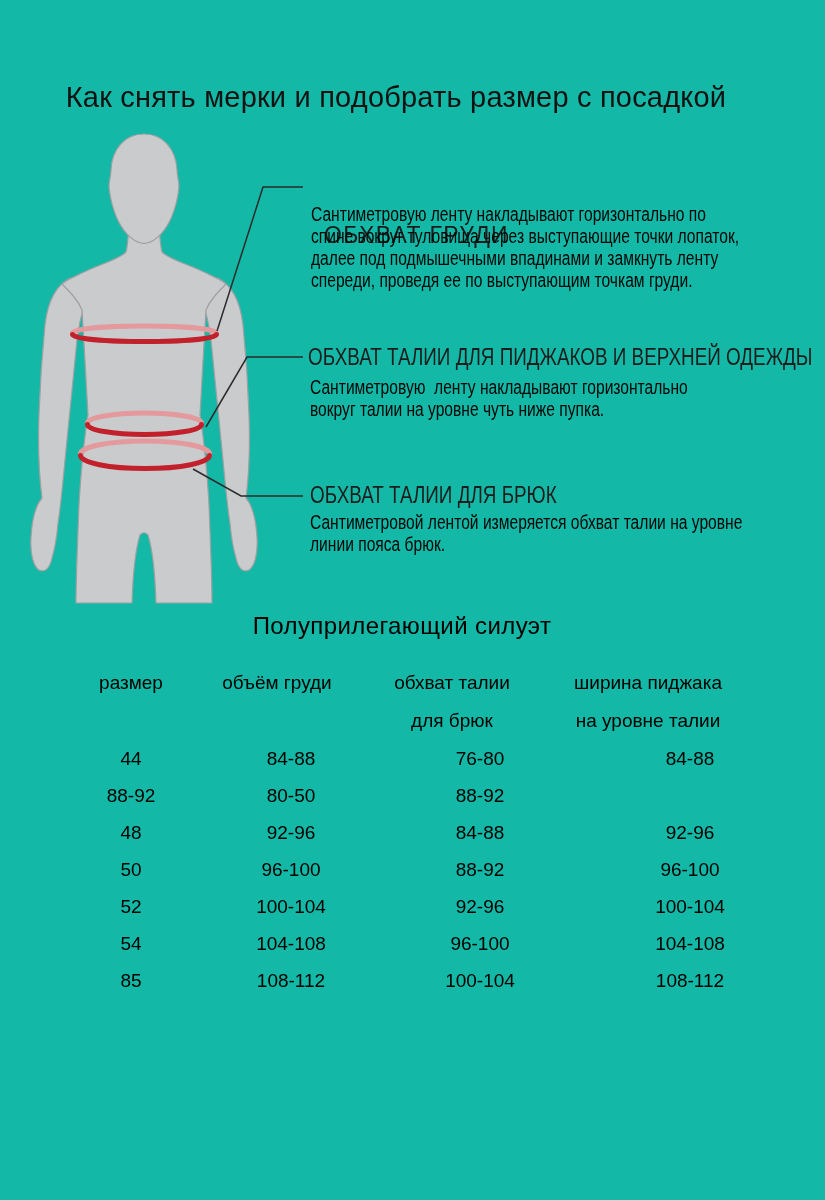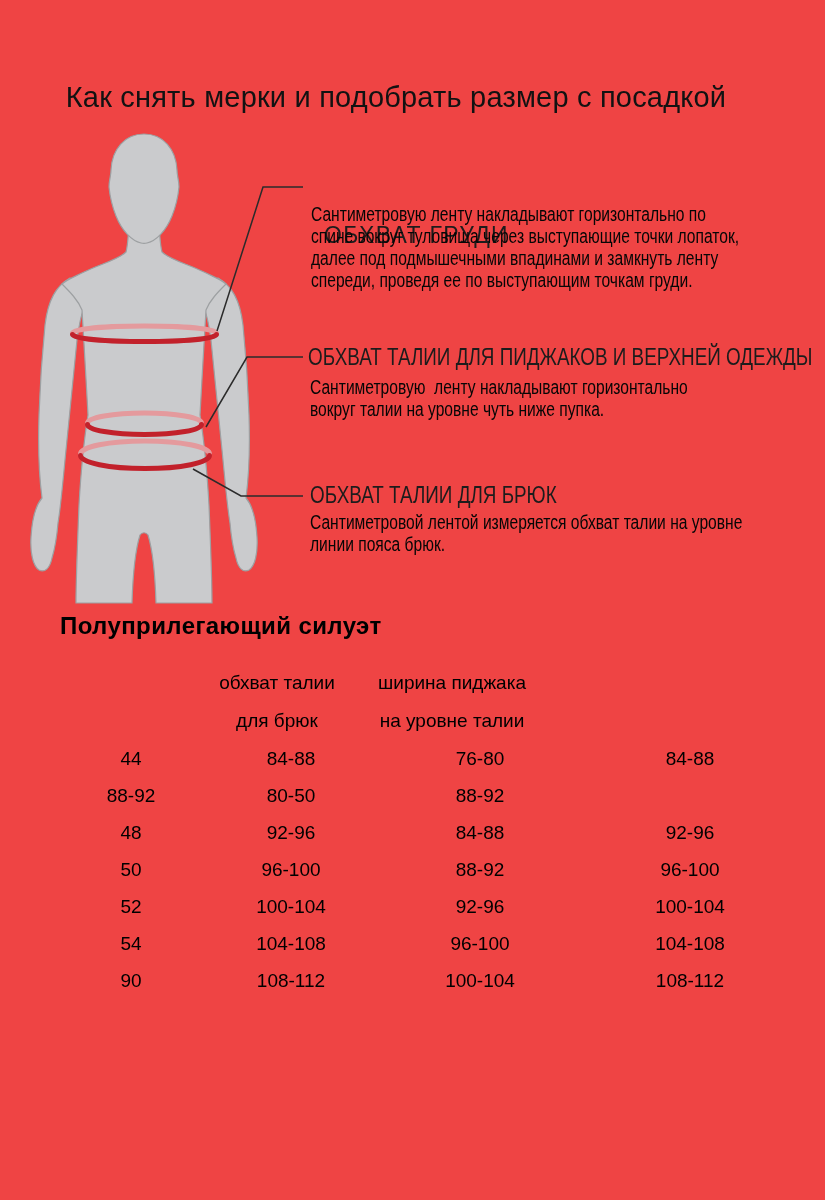--- a/index.html
+++ b/index.html
@@ -1,17 +1,17 @@
 <!DOCTYPE html>
 <html><head>
 <meta charset="utf-8">
 <style>
   html,body { margin:0; padding:0; background:#ffffff; }
   .canvas {
-    position:relative; width:825px; height:1200px; background:#ef4444;
+    position:relative; width:825px; height:1200px; background:#14b8a6;
     font-family:"Liberation Sans", sans-serif; overflow:hidden; color:#000;
   }
   .page-title {
     position:absolute; left:0; top:81px; width:792px; text-align:center;
     font-size:29px; font-weight:400; color:#121212; letter-spacing:0.2px;
     white-space:nowrap;
   }
   svg.overlay { position:absolute; left:0; top:0; display:block; }
 
   .ann-heading {
@@ -21,22 +21,22 @@
   .ann-heading.condensed {
     letter-spacing:0; transform:scaleX(0.82); transform-origin:left top;
   }
   .ann-desc {
     position:absolute; display:inline-block; font-size:20px; line-height:22px;
     color:#060606; white-space:pre; transform:scaleX(0.78);
     transform-origin:left top;
   }
 
   .table-heading {
-    position:absolute; left:60px; top:612px; width:684px; 
-    font-size:24px; font-weight:700; color:#000; letter-spacing:0.4px;
+    position:absolute; left:60px; top:612px; width:684px; text-align:center;
+    font-size:24px; font-weight:400; color:#000; letter-spacing:0.4px;
   }
   .size-table { position:absolute; left:60px; top:672px; width:684px; font-size:19px; }
   .t-row { display:grid; grid-template-columns:142px 150px 200px 192px; }
   .t-cell { text-align:center; }
   .t-head .l1 { height:38px; line-height:22px; }
   .t-head .l2 { height:30px; line-height:22px; }
   .t-data { height:37px;gap:14px; }
   .t-data .t-cell { line-height:37px; }
 </style>
 </head>
@@ -99,20 +99,25 @@
 
   <div class="ann-heading condensed" style="left:310px; top:483px;">ОБХВАТ ТАЛИИ ДЛЯ БРЮК</div>
   <div class="ann-desc" style="left:310px; top:511px;">Сантиметровой лентой измеряется обхват талии на уровне
 линии пояса брюк.</div>
 
   <div class="table-heading">Полуприлегающий силуэт</div>
 
   <div class="size-table">
     <div class="t-row t-head">
       <div class="t-cell">
+        <div class="l1">размер</div>
+        <div class="l2"></div>
+      </div>
+      <div class="t-cell">
+        <div class="l1">объём груди</div>
         <div class="l2"></div>
       </div>
       <div class="t-cell">
         <div class="l1">обхват талии</div>
         <div class="l2">для брюк</div>
       </div>
       <div class="t-cell">
         <div class="l1">ширина пиджака</div>
         <div class="l2">на уровне талии</div>
       </div>
@@ -147,20 +152,20 @@
       <div class="t-cell">92-96</div>
       <div class="t-cell">100-104</div>
     </div>
     <div class="t-row t-data">
       <div class="t-cell">54</div>
       <div class="t-cell">104-108</div>
       <div class="t-cell">96-100</div>
       <div class="t-cell">104-108</div>
     </div>
     <div class="t-row t-data">
-      <div class="t-cell">90</div>
+      <div class="t-cell">85</div>
       <div class="t-cell">108-112</div>
       <div class="t-cell">100-104</div>
       <div class="t-cell">108-112</div>
     </div>
   </div>
 
 </div>
 
 </body></html>

